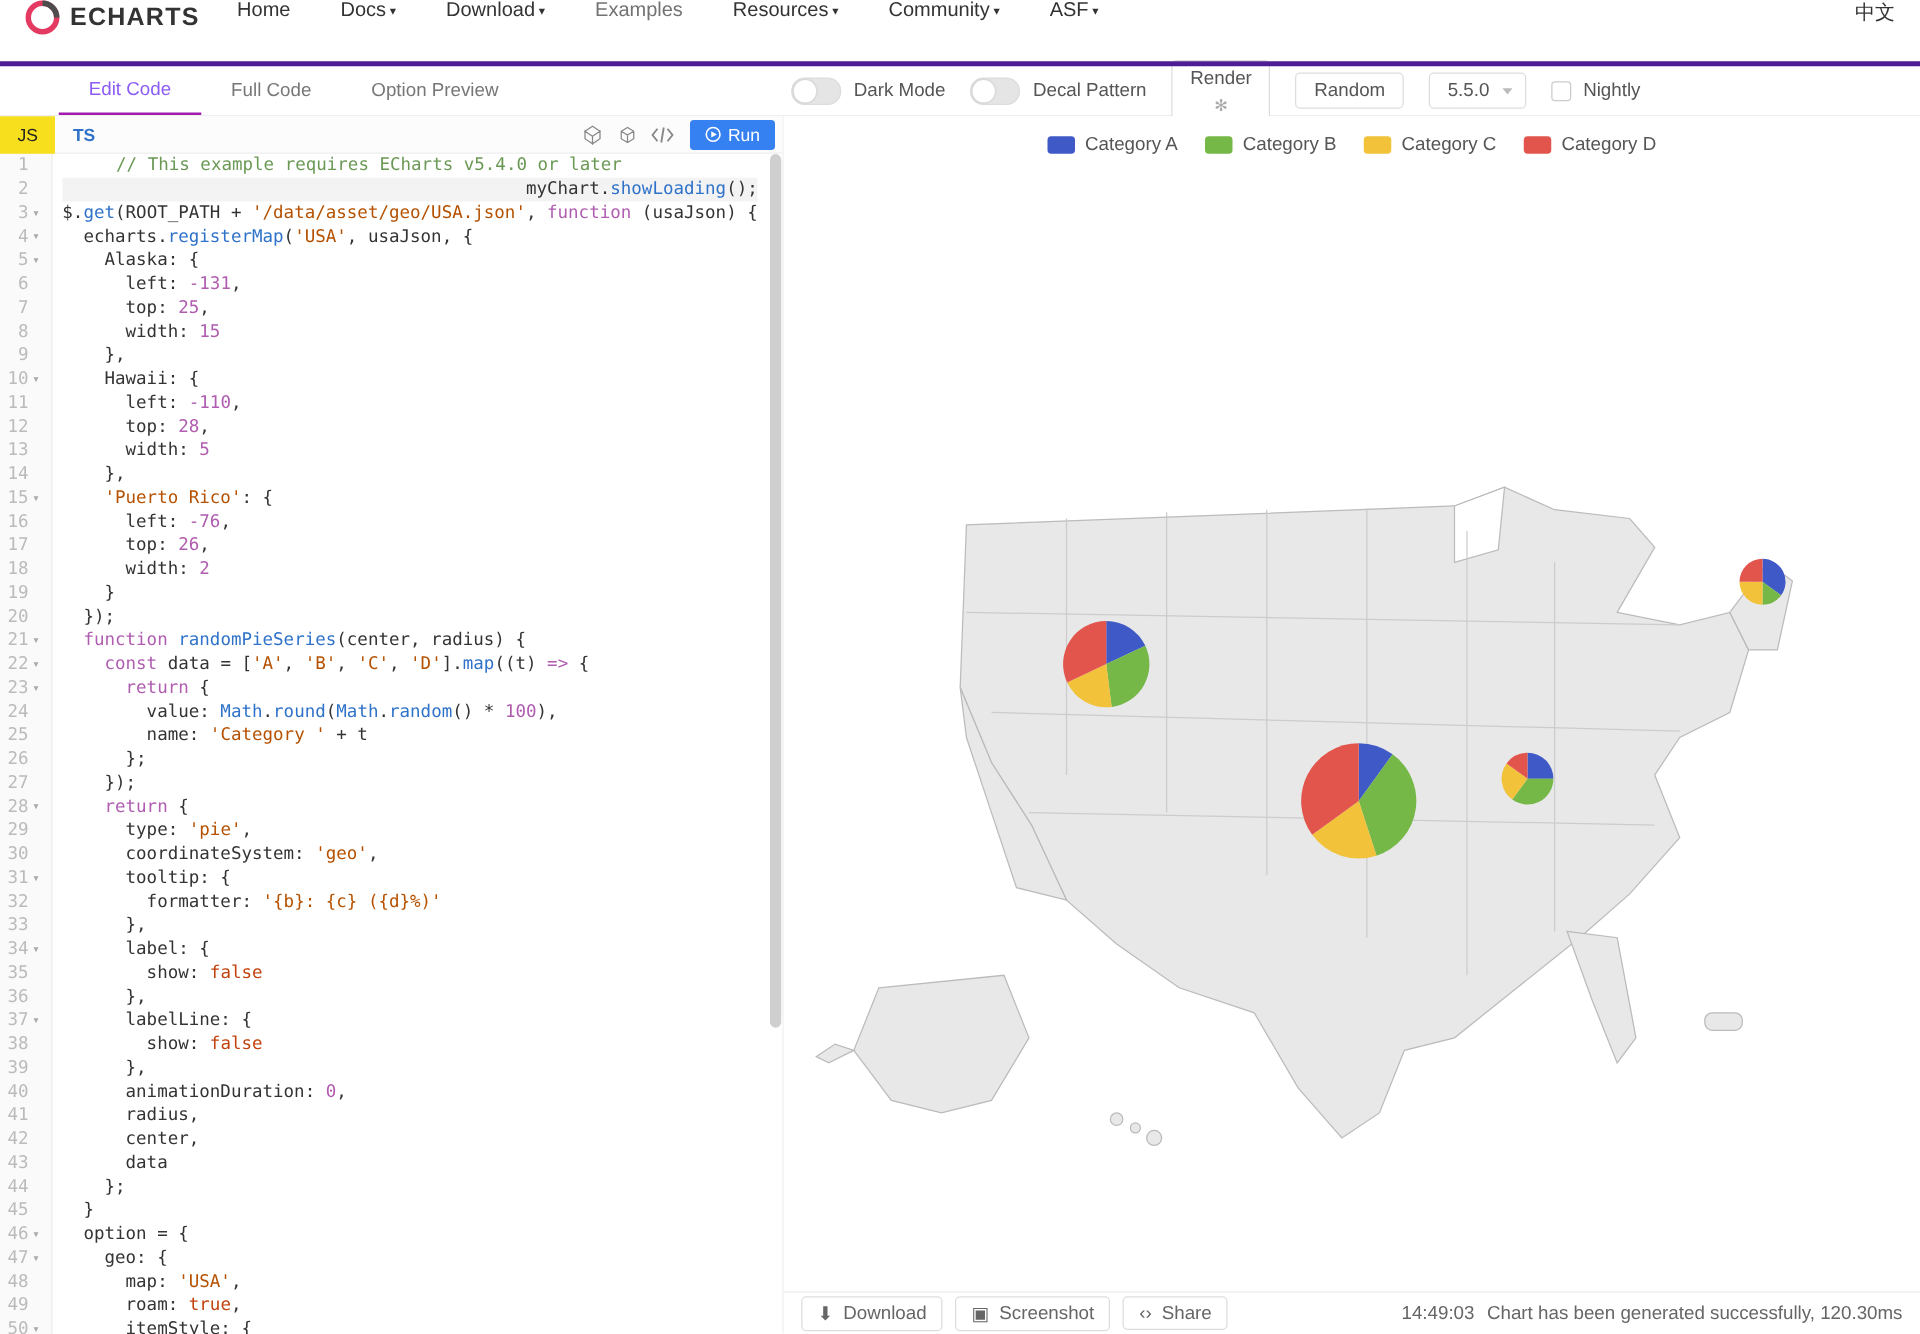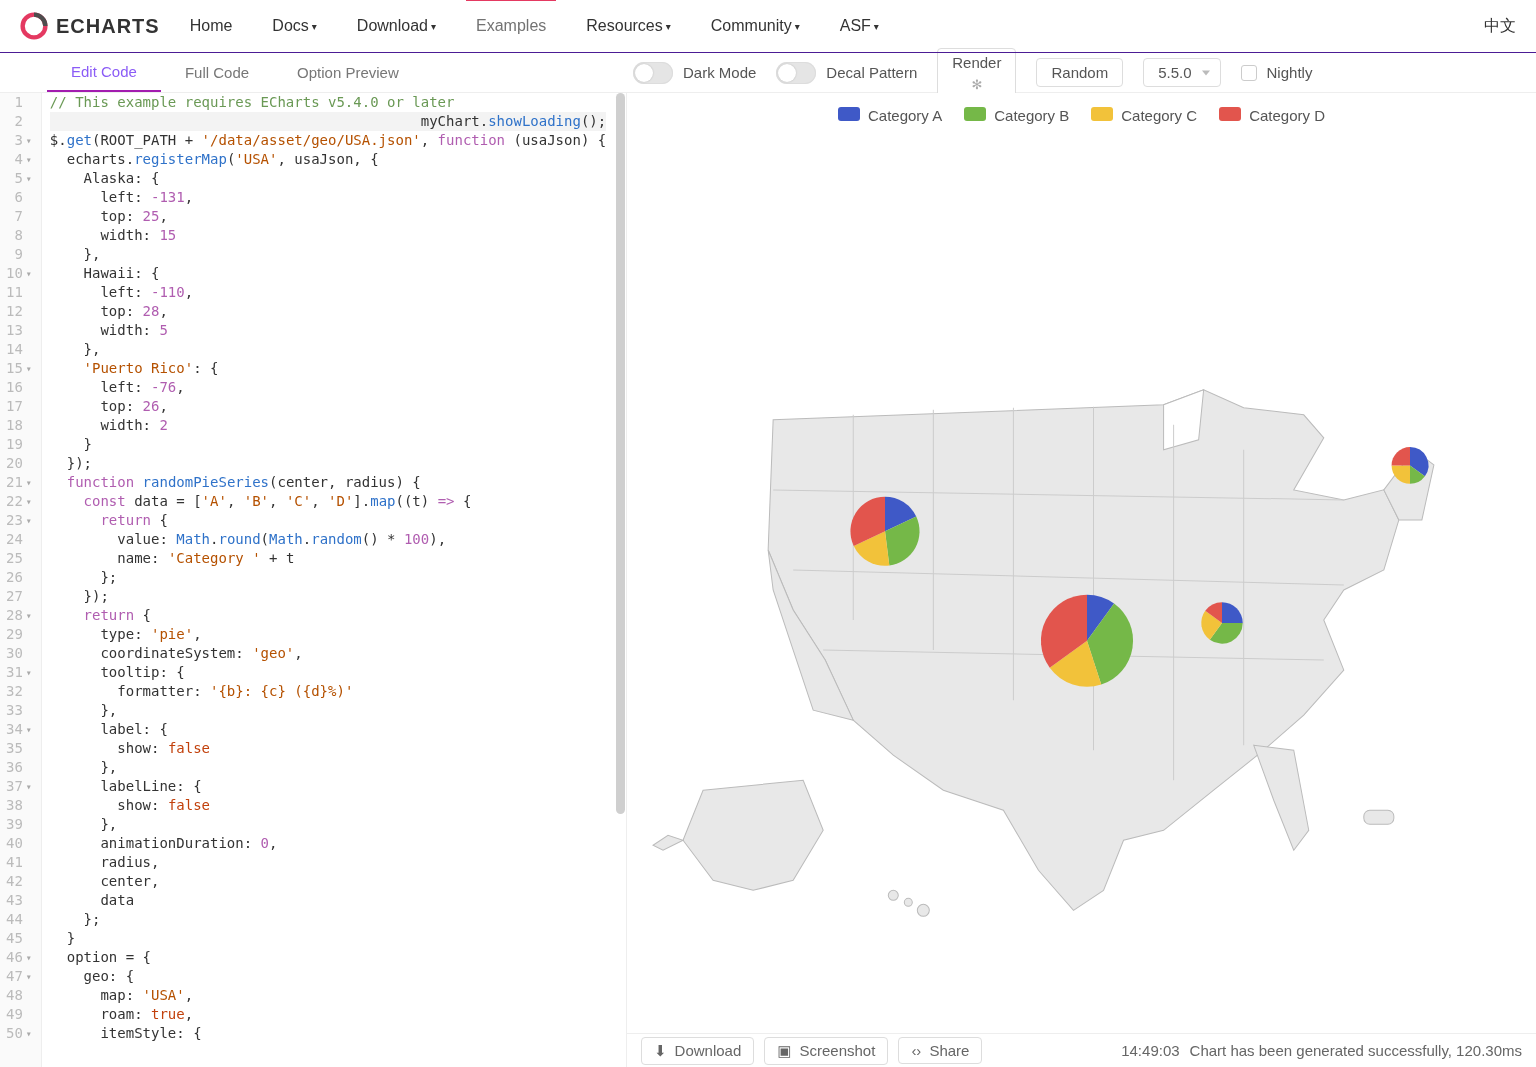--- a/index.html
+++ b/index.html
@@ -1,18 +1,18 @@
 <!DOCTYPE html>
 <html><head>
 <meta charset="utf-8">
 <style>
   * { box-sizing: border-box; margin: 0; padding: 0; }
   html, body { width: 1536px; height: 1067px; font-family: -apple-system, BlinkMacSystemFont, "Segoe UI", Helvetica, Arial, sans-serif; color: #333; background:#fff; overflow:hidden;}
   
-  .topnav { height: 53px; display:flex; align-items:center; padding:0 20px; border-bottom:1px solid #4c1d95; position:relative;}
+  .topnav { height: 53px; display:flex; align-items:flex-start; padding:0 20px; border-bottom:4px solid #4c1d95; position:relative;}
   .logo { display:flex; align-items:center; gap:8px; font-weight:700; font-size:20px; letter-spacing:1px; color:#333; margin-right:30px;}
   .logo-icon { width:28px; height:28px; }
   .nav-items { display:flex; gap:40px; align-items:center;}
   .nav-item { font-size:16px; color:#333; cursor:pointer; display:flex; align-items:center; gap:3px; position:relative; }
   .nav-item.active { color:#737373; }
   .nav-item.active::before { content:""; position:absolute; top:-19px; left:-10px; right:-10px; height:3px; background:#e43961; }
   .caret { font-size:10px; }
   .lang { margin-left:auto; font-size:16px; color:#333; cursor:pointer;}
   
   .subrow { display:flex; height:40px; border-bottom:1px solid #eee; background:#fff;}
@@ -38,33 +38,33 @@
   .iconbtn { width:28px; height:28px; display:flex; align-items:center; justify-content:center; color:#888; cursor:pointer; }
   .runbtn { background:#3681f2; color:#fff; padding:4px 12px; border-radius:3px; font-size:14px; display:flex; align-items:center; gap:5px; margin:0 6px 0 8px; cursor:pointer;}
   
   .editor { flex:1; display:flex; overflow:auto; font-family: "Menlo","Consolas",monospace; font-size:14px; line-height:19px; position:relative;}
   .gutter { background:#fafafa; color:#bbb; text-align:right; padding:0 8px 0 6px; user-select:none; border-right:1px solid #eee;}
   .gutter .gl{height:19px; display:flex; justify-content:flex-end; align-items:center; gap:2px;}
   .fold{color:#aaa; font-size:10px; width:8px; text-align:center;}
   .code { padding-left:8px; white-space:pre; color:#333;}
   .codeline{height:19px;}
   .codeline.hl{background:#f3f3f3;text-align:right;}
-  .c-com{color:#6a9955;}
+  .c-com{color:#6a9955;margin-left:43px;}
   .c-key{color:#b05db0;}
   .c-str{color:#b55100;}
   .c-num{color:#b05db0;}
   .c-fn{color:#2f72c9;}
   .c-bool{color:#c2410c;}
   .editor-scroll{position:absolute; right:0; top:0; width:11px; height:74%; background:#0000;}
   .editor-scroll::after{content:""; position:absolute; left:1px; top:0; width:9px; height:100%; background:#cfcfcf; border-radius:5px;}
   
   .right { flex:1; display:flex; flex-direction:column; background:#fff;}
   .chartwrap{flex:1; position:relative; padding:10px 16px;}
   .legend { display:flex; gap:22px; justify-content:center; padding:4px 0 6px; font-size:15px; color:#555;}
-  .legend-item{display:flex; align-items:flex-start; gap:8px;}
+  .legend-item{display:flex; align-items:center; gap:8px;}
   .swatch{width:22px; height:14px; border-radius:3px;}
   .chartsvg{flex:1; width:100%; height:100%;}
   .statusbar{height:34px; border-top:1px solid #eee; display:flex; align-items:center; padding:0 14px; gap:10px; font-size:15px; color:#666;}
   .statusbar .sbtn{border:1px solid #ddd; border-radius:4px; padding:4px 12px; display:flex; align-items:center; gap:8px; cursor:pointer;}
   .statusbar .spacer{flex:1;}
 </style>
 </head>
 <body>
 
 <div class="topnav">
@@ -115,20 +115,47 @@
     <div class="toggle">
       <div class="checkbox"></div>
       <span>Nightly</span>
     </div>
   </div>
 </div>
 
 <div class="main">
 
   <div class="left">
+    <div class="langrow">
+      <div class="langtab js">JS</div>
+      <div class="langtab ts">TS</div>
+      <div class="langrow-spacer"></div>
+      <div class="iconbtn">
+          <svg width="16" height="16" viewBox="0 0 16 16">
+            <path d="M2 5 L8 1 L14 5 L8 9 Z M2 5 L8 9 L8 15 L2 11 Z M14 5 L8 9 L8 15 L14 11 Z" fill="none" stroke="#888" stroke-width="1"></path>
+          </svg>
+        </div>
+      <div class="iconbtn">
+          <svg width="16" height="16" viewBox="0 0 16 16">
+            <path d="M3 5 L8 2 L13 5 L13 11 L8 14 L3 11 Z M3 5 L8 8 L13 5 M8 8 L8 14" fill="none" stroke="#888" stroke-width="1"></path>
+          </svg>
+        </div>
+      <div class="iconbtn">
+          <svg width="18" height="14" viewBox="0 0 18 14">
+            <path d="M5 2 L1 7 L5 12 M13 2 L17 7 L13 12 M10 1 L8 13" fill="none" stroke="#888" stroke-width="1.5"></path>
+          </svg>
+        </div>
+      <div class="runbtn">
+        <svg width="13" height="13" viewBox="0 0 13 13">
+            <circle cx="6.5" cy="6.5" r="5.5" fill="none" stroke="#fff" stroke-width="1.3"></circle>
+            <path d="M5 4 L9.5 6.5 L5 9 Z" fill="#fff"></path>
+          </svg>
+        <span>Run</span>
+      </div>
+    </div>
     <div class="editor">
       <div class="gutter" id="gutter">
           <div class="gl">
             <span>1</span>
             <span class="fold"></span>
           </div>
           <div class="gl">
             <span>2</span>
             <span class="fold"></span>
           </div>

